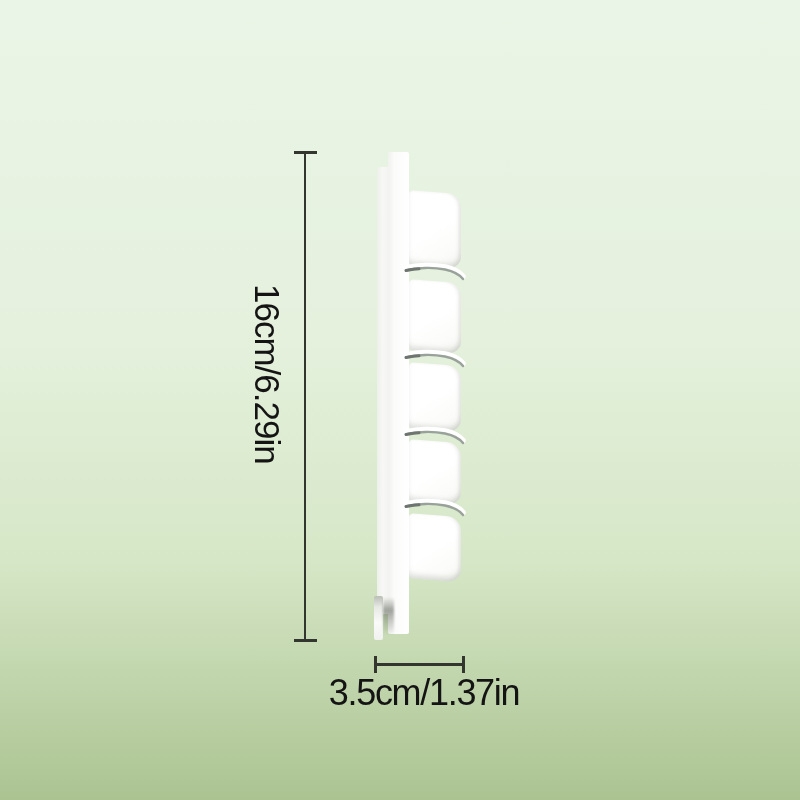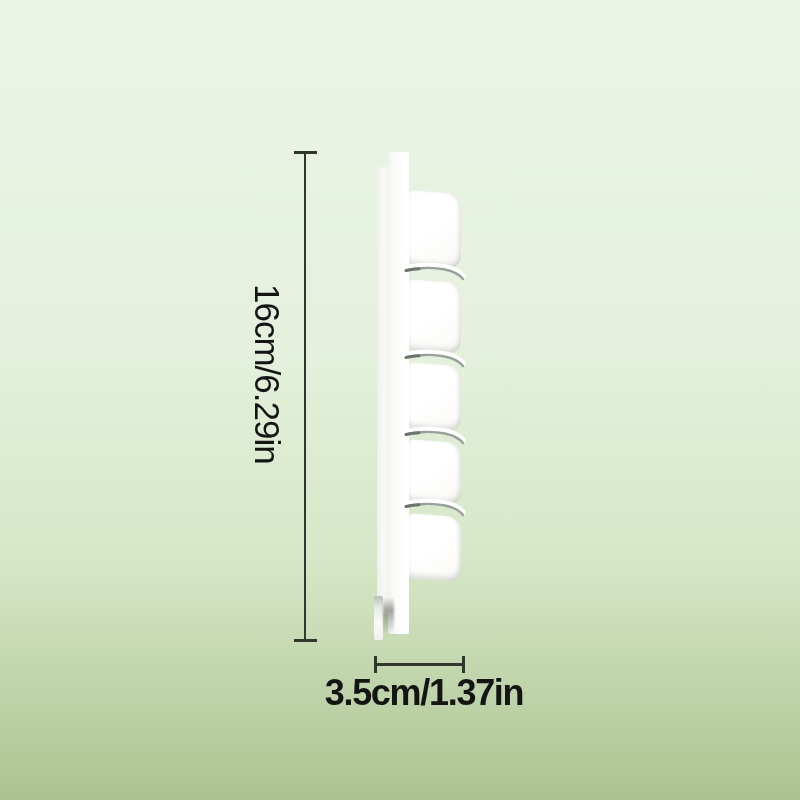--- a/index.html
+++ b/index.html
@@ -25,21 +25,21 @@
     color: #141414; white-space: nowrap;
   }
 
   .hline  { position: absolute; left: 376px; top: 663px; width: 88px; height: 3px; background: #32362F; }
   .hcap   { position: absolute; top: 656px; width: 3px; height: 17px; background: #32362F; }
   .hcap-left  { left: 374px; }
   .hcap-right { left: 462px; }
   .hlabel {
     position: absolute; left: 319px; top: 672px; width: 210px;
     text-align: center; font-size: 36px; letter-spacing: -1.3px;
-    color: #141414; white-space: nowrap; font-weight: bold;
+    color: #141414; white-space: nowrap;
   }
 
   
   .product { position: absolute; left: 374px; top: 150px; width: 96px; height: 495px; }
 
   .back-plate {
     position: absolute; left: 3px; top: 17px; width: 12px; height: 447px;
     background: linear-gradient(90deg, #EDEFEA 0%, #F7F8F5 45%, #F3F4F1 100%);
     border-radius: 3px 0 0 3px;
   }

